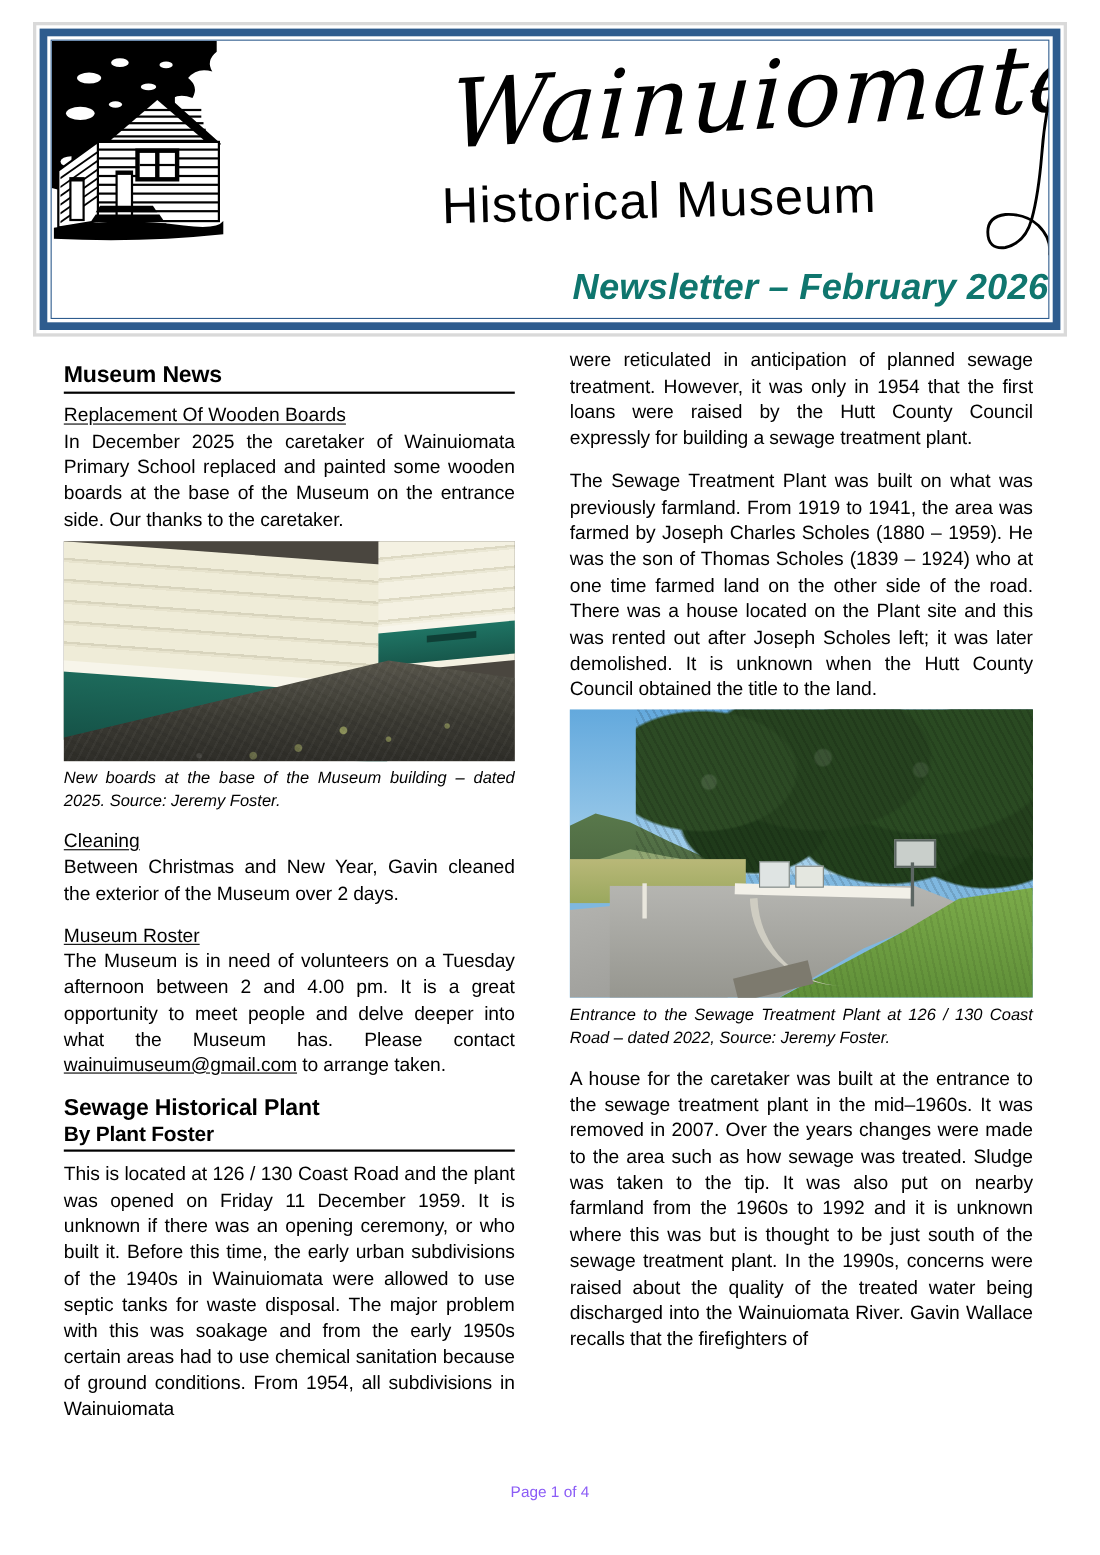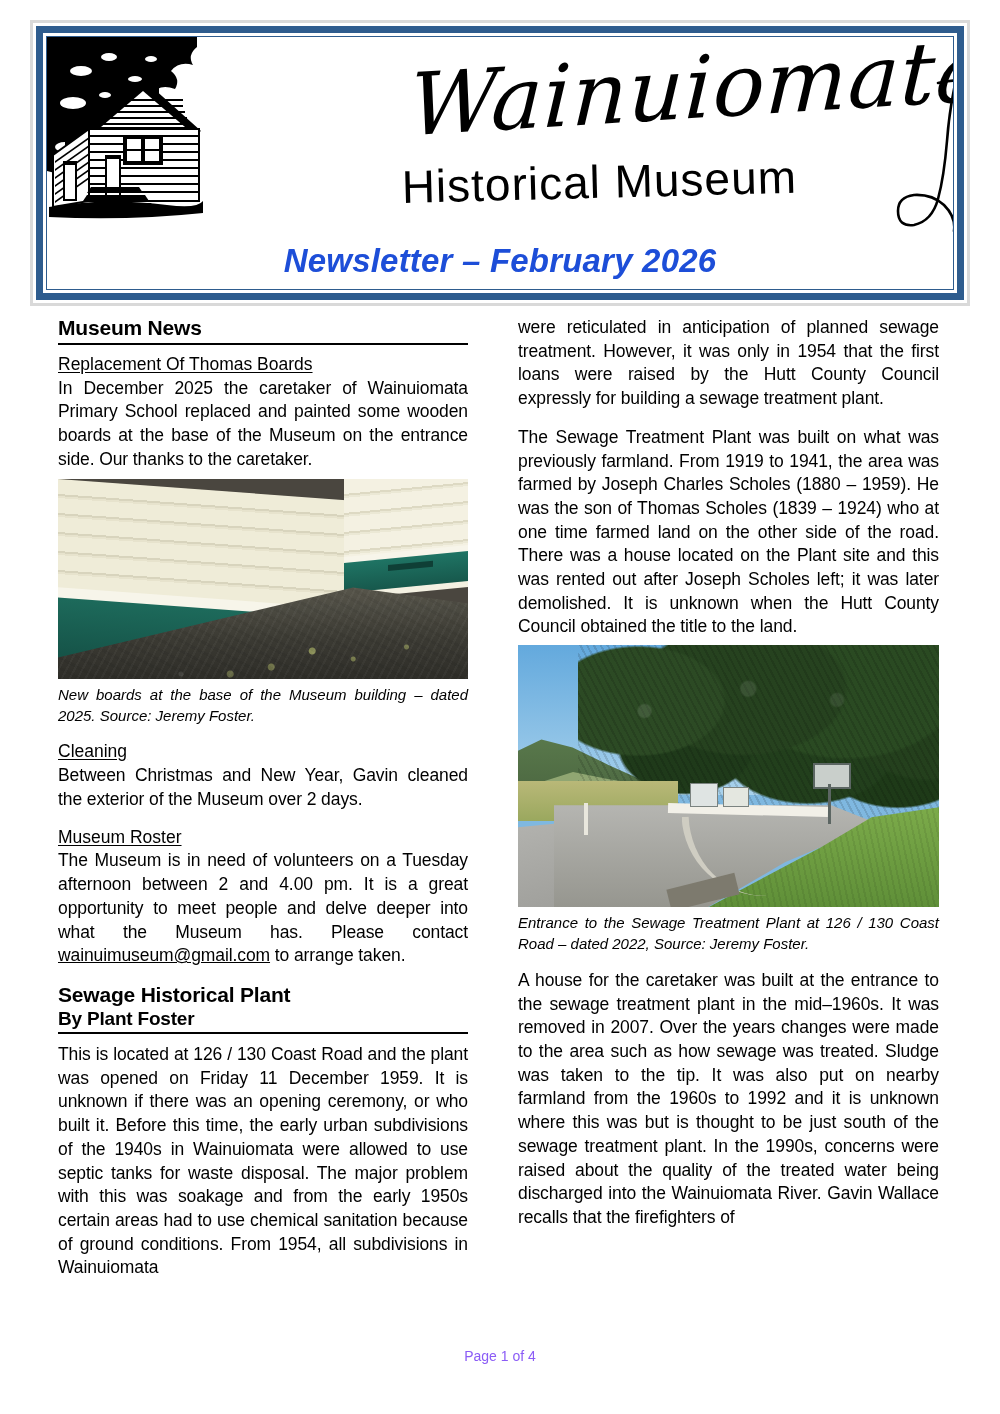--- a/index.html
+++ b/index.html
@@ -68,38 +68,38 @@
     white-space:nowrap;
     transform:rotate(-1.5deg);
     transform-origin:left top;
   }
   .wordmark .flourish{
     position:absolute; left:505px; top:-6px;
   }
 
   .banner-title{
     position:absolute; left:0; right:0; top:205px;
-    text-align:center;
+    text-align:right;
     font-family:"Liberation Sans", sans-serif;
     font-size:33px;
     font-weight:bold;
     font-style:italic;
-    color:#1d4ed8;
+    color:#0f766e;
     letter-spacing:0.2px;
   }
 
   
   .col{ position:absolute; top:316px; width:410px; }
   .col-left{ left:58px; }
   .col-right{ left:518px; width:421px; }
 
   h1.section{
     font-family:"Liberation Sans", sans-serif;
     font-size:21px; font-weight:bold;
-    margin:0 0 2px 0; line-height:1.18;
+    margin:13px 0 2px 0; line-height:1.18;
     letter-spacing:-0.2px;
   }
   h1.section .byline{ display:block; font-size:19px; }
   .rule{ border-bottom:2px solid #000; margin:2px 0 9px 0; height:0; }
 
   h2.sub{
     font-family:"Liberation Sans", sans-serif;
     font-size:17.5px; font-weight:400;
     margin:0 0 0 0; line-height:1.25;
     text-decoration:underline;
@@ -382,21 +382,21 @@
       <div class="banner-title">Newsletter – February 2026</div>
     </div>
   </div>
 </div>
 
 <div class="col col-left">
 
   <h1 class="section">Museum News</h1>
   <div class="rule"></div>
 
-  <h2 class="sub">Replacement Of Thomas Boards</h2>
+  <h2 class="sub">Replacement Of Wooden Boards</h2>
   <p class="body after-head tight">In December 2025 the caretaker of Wainuiomata Primary School replaced and painted some wooden boards at the base of the Museum on the entrance side. Our thanks to the caretaker.</p>
 
   <div class="photo photo1">
     <div class="p1-wallL"></div>
     <div class="p1-wallR"></div>
     <div class="p1-whiteL"></div>
     <div class="p1-whiteR"></div>
     <div class="p1-greenL"></div>
     <div class="p1-greenR"></div>
     <div class="p1-greenR2"></div>

